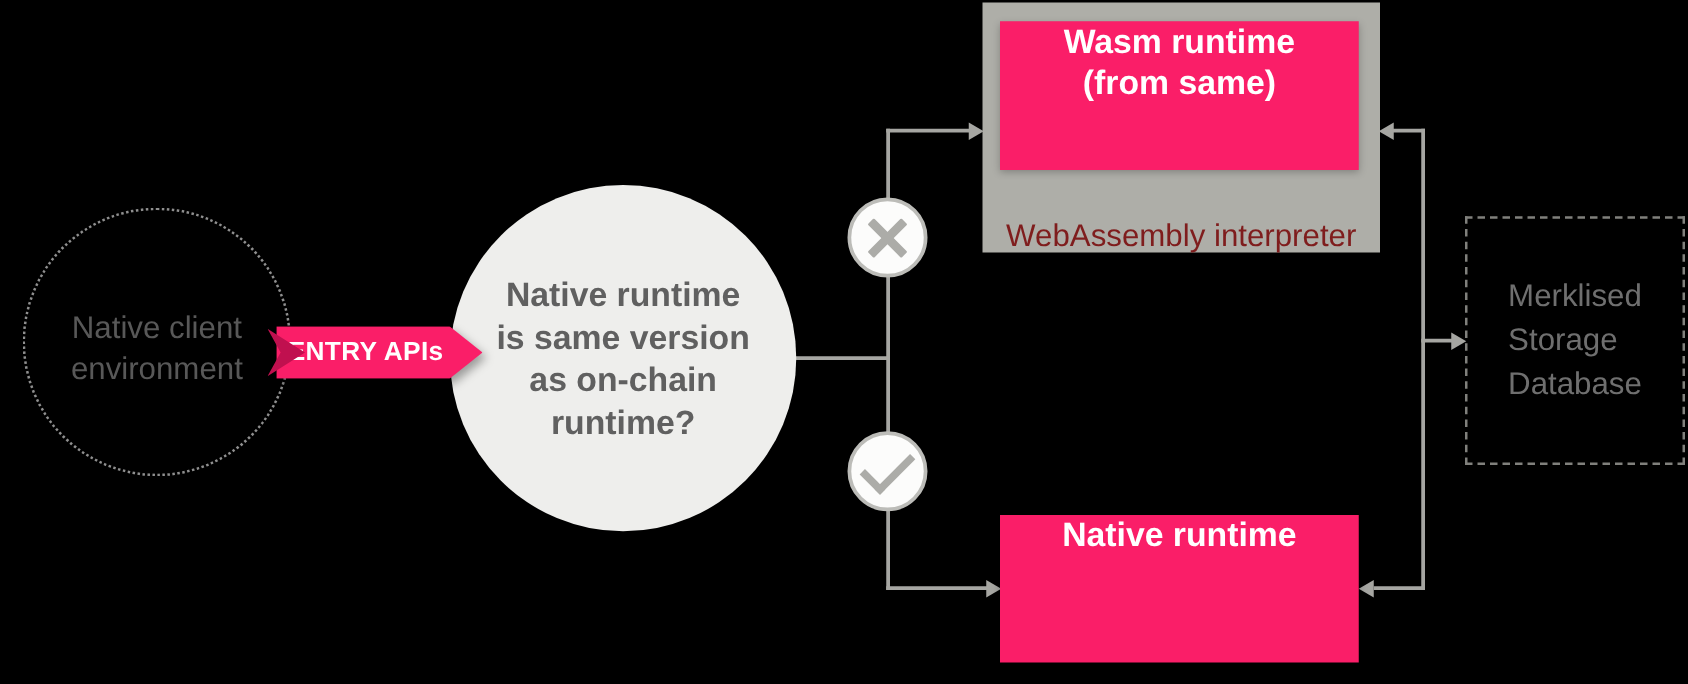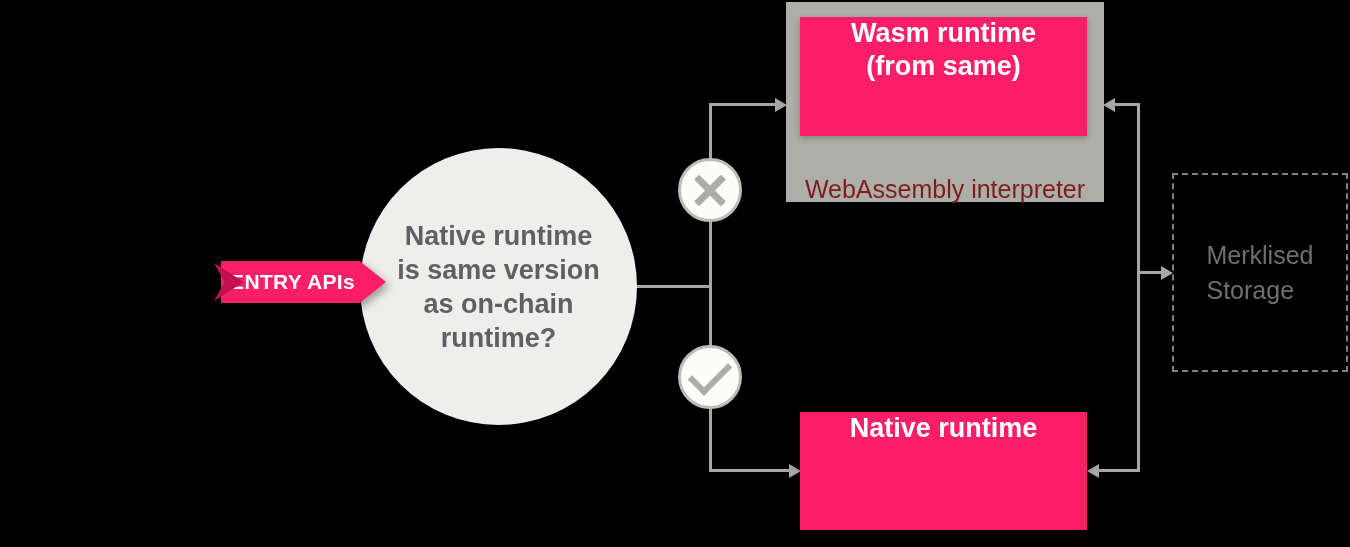--- a/index.html
+++ b/index.html
@@ -126,20 +126,26 @@
   .storage-box .txt {
     color: #6f6f6f; font-size: 25px; line-height: 35px; 
   }
   .storage-box .txt span { display: block; }
 </style>
 </head>
 <body>
 
 <div class="canvas">
 
+  <div class="abs client-circle">
+    <div class="txt">
+      <span>Native client</span>
+      <span>environment</span>
+    </div>
+  </div>
 
   <div class="abs ribbon">
     <div class="ribbon-chevron"></div>
     <div class="ribbon-body">
       <span>ENTRY APIs</span>
     </div>
   </div>
 
   <div class="abs decision-circle">
     <div class="txt">
@@ -193,16 +199,17 @@
   <div class="abs pink-box native-box">
     <div class="txt">
       <span>Native runtime</span>
     </div>
   </div>
 
   <div class="abs storage-box">
     <div class="txt">
       <span>Merklised</span>
       <span>Storage</span>
+      <span>Database</span>
     </div>
   </div>
 
 </div>
 
 </body></html>

